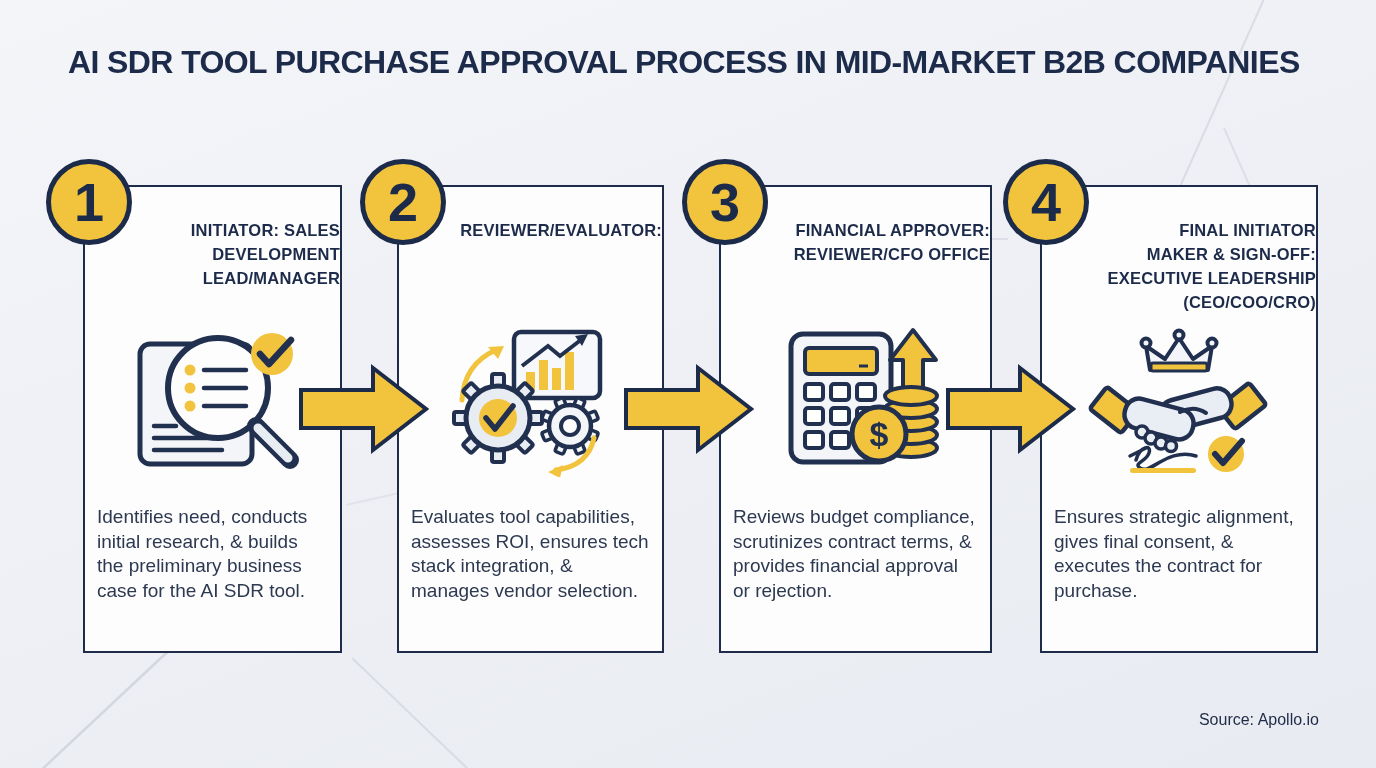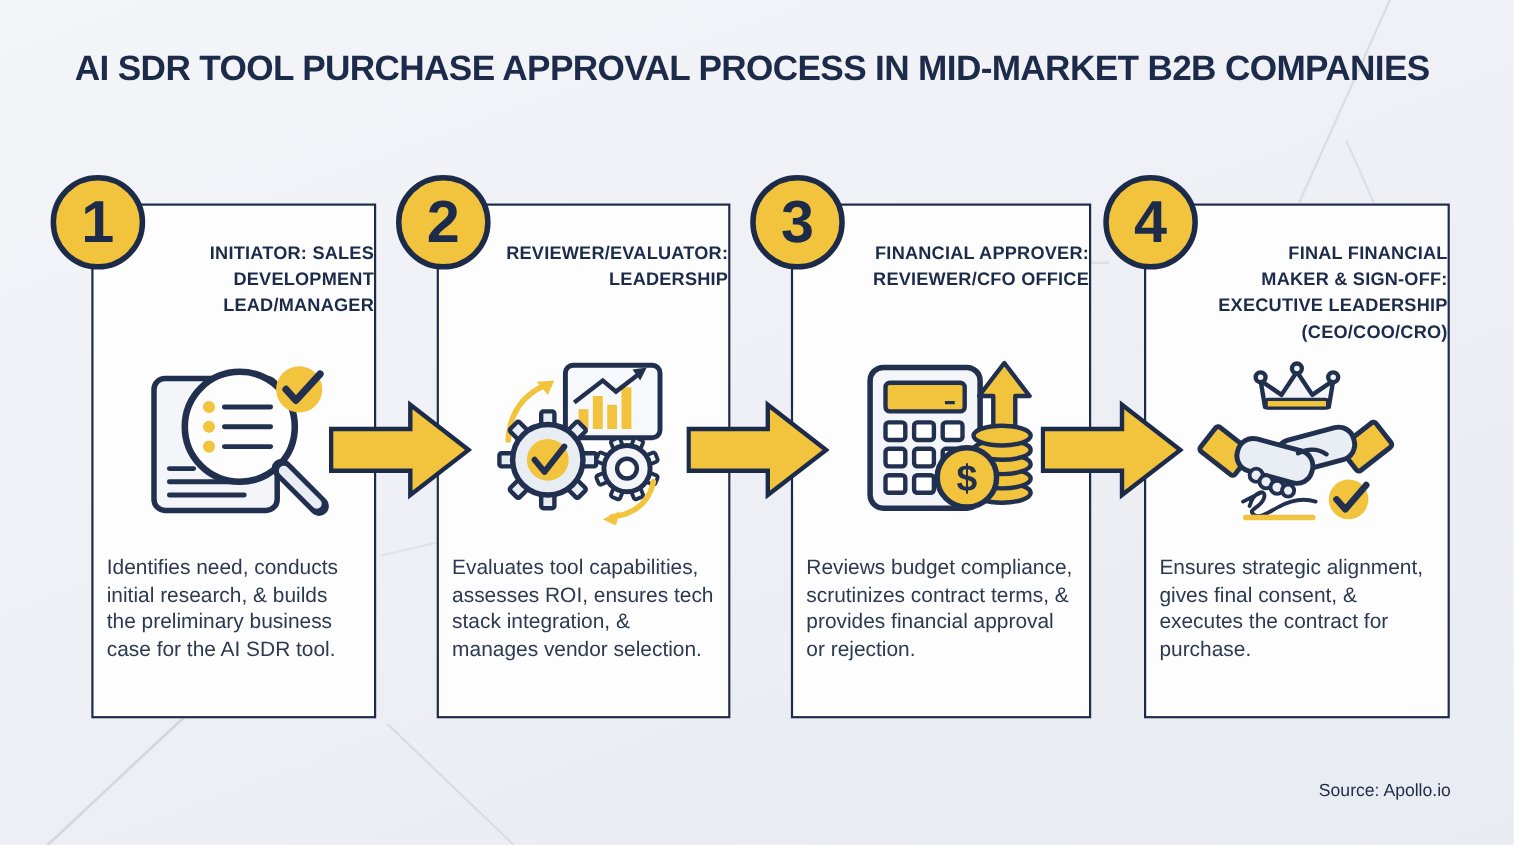--- a/index.html
+++ b/index.html
@@ -105,21 +105,20 @@
       <circle cx="154" cy="28" r="21" fill="#f2c43d"></circle>
       <path d="M142 28 l9 10 l22 -24" fill="none" stroke="#22304f" stroke-width="6.5" stroke-linecap="round" stroke-linejoin="round"></path>
     </svg>
     <div class="card-desc">Identifies need, conducts initial research, &amp; builds the preliminary business case for the AI SDR tool.</div>
   </div>
 
   <div class="card card2">
     <div class="badge">2</div>
     <div class="card-title">
       <span>REVIEWER/EVALUATOR:</span>
-      <span>LEADERSHIP</span>
     </div>
     <svg class="card-icon" viewBox="0 0 190 150">
       <path d="M26 74 Q28 38 60 24" fill="none" stroke="#f2c43d" stroke-width="5" stroke-linecap="round"></path>
       <path d="M68 20 l-16 1 10 12 z" fill="#f2c43d"></path>
       <rect x="78" y="6" width="86" height="66" rx="7" fill="#f6f8fb" stroke="#22304f" stroke-width="4.5"></rect>
       <g fill="#f2c43d">
         <rect x="90" y="46" width="9" height="18"></rect>
         <rect x="103" y="34" width="9" height="30"></rect>
         <rect x="116" y="42" width="9" height="22"></rect>
         <rect x="129" y="26" width="9" height="38"></rect>
@@ -191,21 +190,21 @@
       </g>
       <circle cx="118" cy="108" r="27" fill="#f2c43d" stroke="#22304f" stroke-width="5"></circle>
       <text x="118" y="120" text-anchor="middle" font-family="Liberation Sans, sans-serif" font-size="34" font-weight="bold" fill="#22304f">$</text>
     </svg>
     <div class="card-desc">Reviews budget compliance, scrutinizes contract terms, &amp; provides financial approval or rejection.</div>
   </div>
 
   <div class="card card4">
     <div class="badge">4</div>
     <div class="card-title">
-      <span>FINAL FINANCIAL</span>
+      <span>FINAL INITIATOR</span>
       <span>MAKER &amp; SIGN-OFF:</span>
       <span>EXECUTIVE LEADERSHIP</span>
       <span>(CEO/COO/CRO)</span>
     </div>
     <svg class="card-icon" viewBox="0 0 190 150">
       <g stroke="#22304f" stroke-width="4" fill="#f3f5f9" stroke-linejoin="round">
         <path d="M66 44 L62 20 L81 33 L95 12 L109 33 L128 20 L124 44 Z"></path>
         <circle cx="62" cy="17" r="4.5"></circle>
           <circle cx="95" cy="9" r="4.5"></circle>
           <circle cx="128" cy="17" r="4.5"></circle>

